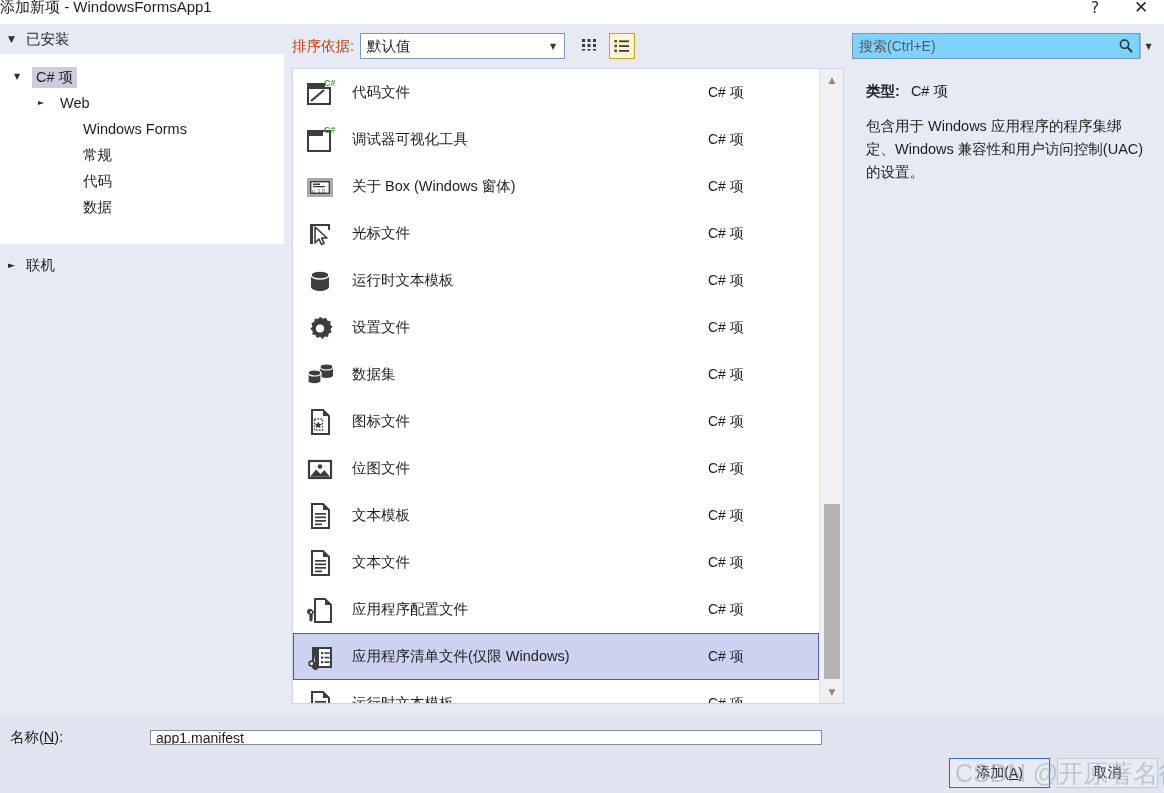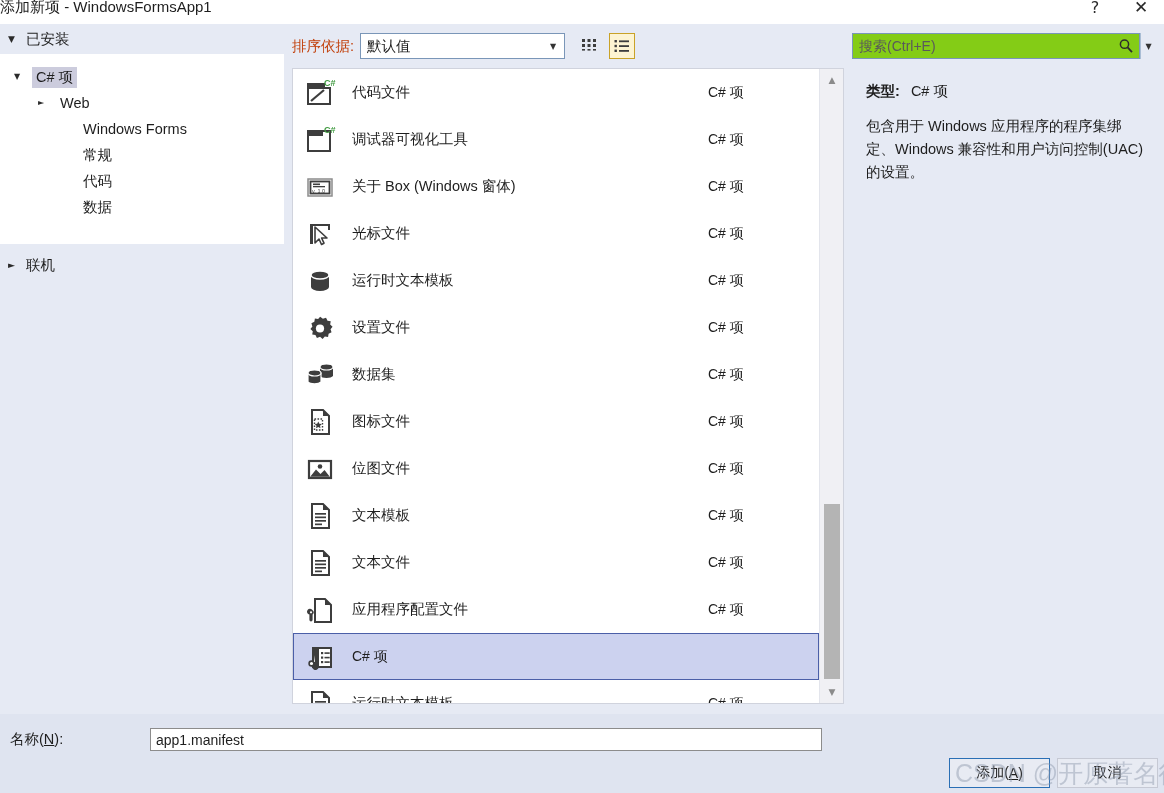--- a/index.html
+++ b/index.html
@@ -146,21 +146,21 @@
     position: absolute; left: 4px; width: 16px; top: 435px; height: 175px;
     background: #b4b4b4;
   }
 
   
   .right-panel {
     position: absolute; left: 848px; top: 0; width: 316px; height: 690px;
   }
   .search-row { height: 44px; display: flex; align-items: center; padding: 0 8px 0 4px;}
   .search-box {
-    flex: 1; height: 26px; background: #84cc16; border: 1px solid #7a96b8;
+    flex: 1; height: 26px; background: #7dd3fc; border: 1px solid #7a96b8;
     display: flex; align-items: center; position: relative;
   }
   .search-input {
     flex: 1; border: 0; outline: 0; background: transparent;
     font-family: "Liberation Sans", sans-serif; font-size: 14px;
     padding-left: 6px; color: #1e1e1e;
   }
   .search-input::placeholder { color: #5a5a5a; opacity: 1; }
   .search-icon-btn {
     width: 26px; height: 24px; display: flex; align-items: center; justify-content: center;
@@ -182,21 +182,21 @@
   
   .bottom-bar {
     position: absolute; left: 0; top: 714px; width: 1164px; height: 79px;
     background: #dfe4f0;
   }
   .name-row {
     position: absolute; left: 10px; top: 14px; display: flex; align-items: center; justify-content: space-between;
   }
   .name-label { font-size: 14.5px; width: 140px; color: #1e1e1e; }
   .name-input {
-    width: 672px; height: 23px; background: #ffffff;
+    width: 672px; height: 15px; background: #ffffff;
     border: 1px solid #8c8c8c; padding-left: 5px;
     font-family: "Liberation Sans", sans-serif; font-size: 14px; color: #1e1e1e;
     outline: none;
   }
   .btn-row {
     position: absolute; right: 6px; top: 44px; display: flex; gap: 7px;
   }
   .btn {
     width: 101px; height: 30px; font-size: 14px;
     background: #e8ebf3; color: #1e1e1e;
@@ -470,20 +470,21 @@
               <g fill="#3d3d3d">
                 <rect x="17" y="11" width="2.2" height="2.2"></rect>
                   <rect x="20.5" y="11.3" width="5.2" height="1.6"></rect>
                 <rect x="17" y="15.5" width="2.2" height="2.2"></rect>
                   <rect x="20.5" y="15.8" width="5.2" height="1.6"></rect>
                 <rect x="17" y="20" width="2.2" height="2.2"></rect>
                   <rect x="20.5" y="20.3" width="5.2" height="1.6"></rect>
               </g>
             </svg>
           </div>
+          <div class="row-name">应用程序清单文件(仅限 Windows)</div>
           <div class="row-type">C# 项</div>
         </div>
 
         <div class="row">
           <div class="row-icon">
             <svg width="32" height="32" viewBox="0 0 32 32">
               <path d="M8 4 h11 l6 6 v18 h-17 z" fill="#fff" stroke="#3d3d3d" stroke-width="2"></path>
               <path d="M19 4 l6 6 h-6 z" fill="#3d3d3d"></path>
               <g fill="#3d3d3d">
                 <rect x="11" y="13" width="11" height="1.7"></rect>

